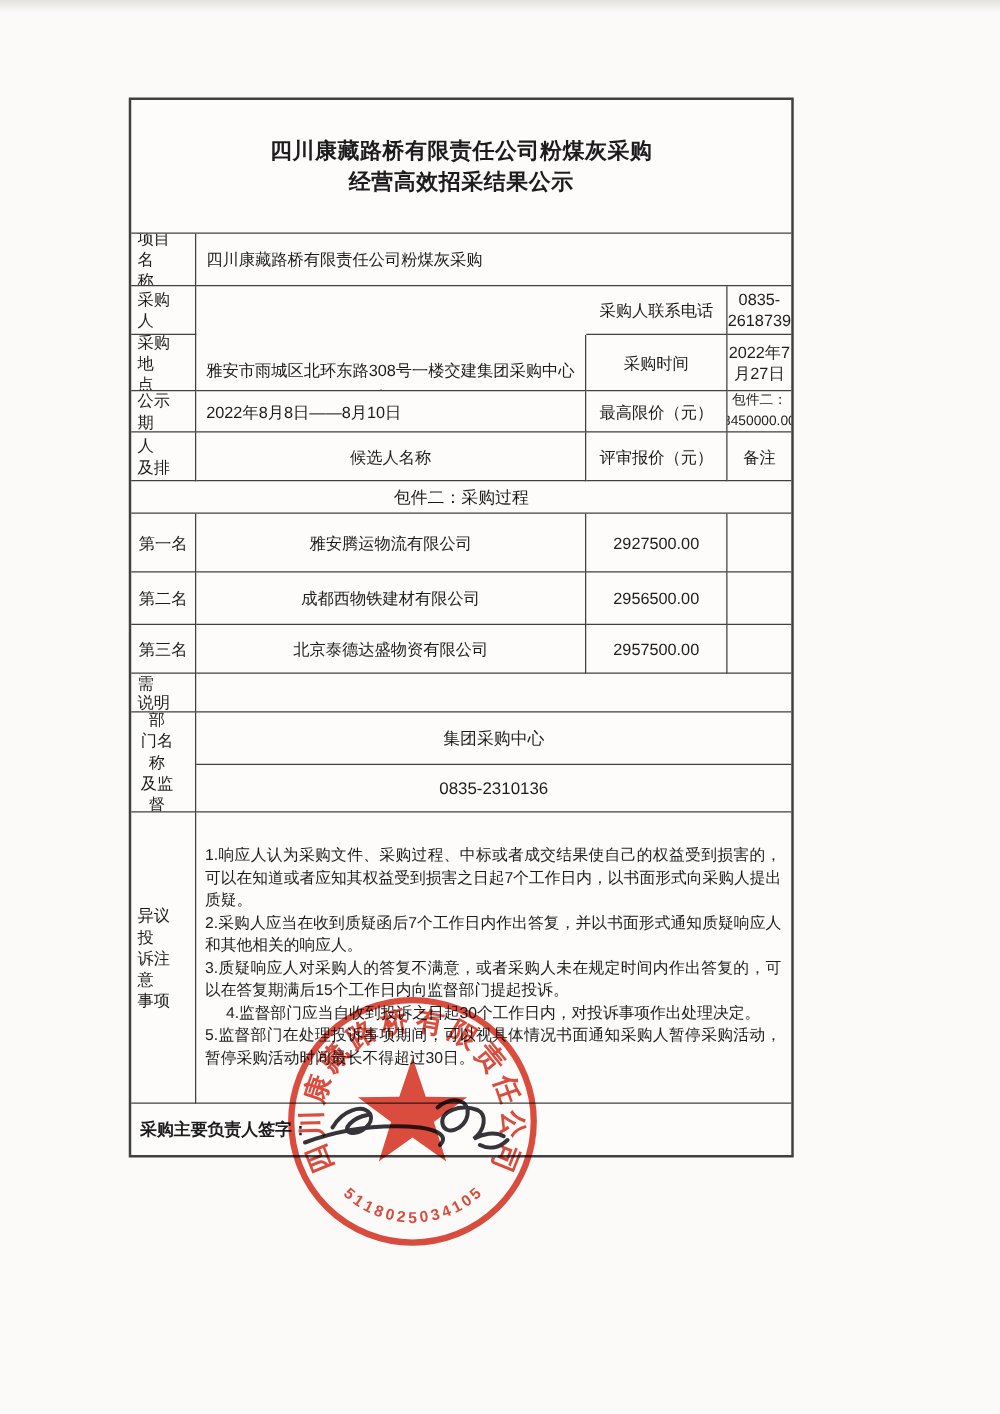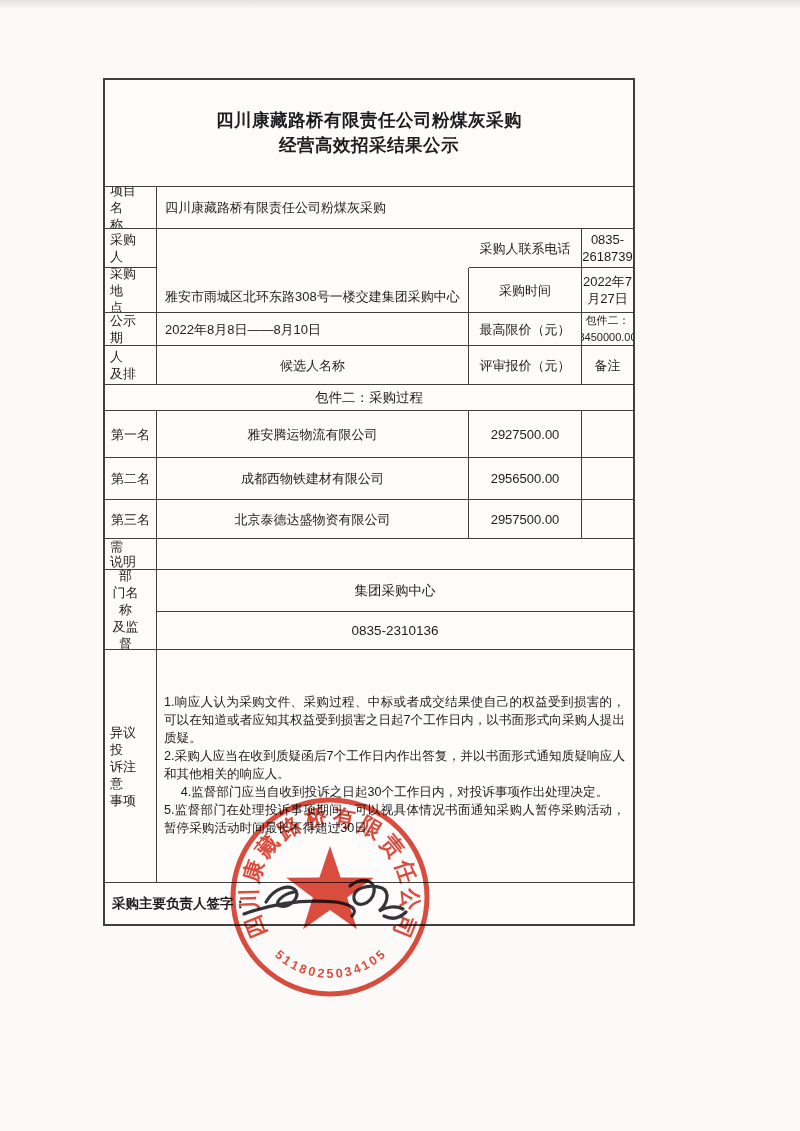--- a/index.html
+++ b/index.html
@@ -125,20 +125,21 @@
 电话</div>
   <div class="cell noR c" style="grid-area:12/2/13/5;font-size:13.5px">集团采购中心</div>
   <div class="cell noR c" style="grid-area:13/2/14/5;font-size:13.5px">0835-2310136</div>
 
   <div class="cell lbl" style="grid-area:14/1/15/2">异议投
 诉注意
 事项</div>
   <div class="cell noR dispute-content" style="grid-area:14/2/15/5">
     <p>1.响应人认为采购文件、采购过程、中标或者成交结果使自己的权益受到损害的，可以在知道或者应知其权益受到损害之日起7个工作日内，以书面形式向采购人提出质疑。</p>
     <p>2.采购人应当在收到质疑函后7个工作日内作出答复，并以书面形式通知质疑响应人和其他相关的响应人。</p>
+    <p>3.质疑响应人对采购人的答复不满意，或者采购人未在规定时间内作出答复的，可以在答复期满后15个工作日内向监督部门提起投诉。</p>
     <p>4.监督部门应当自收到投诉之日起30个工作日内，对投诉事项作出处理决定。</p>
     <p>5.监督部门在处理投诉事项期间，可以视具体情况书面通知采购人暂停采购活动，暂停采购活动时间最长不得超过30日。</p>
   </div>
 
   <div class="cell noR noB sig-cell" style="grid-area:15/1/16/5">
     <span>采购主要负责人签字：</span>
   </div>
 </div>
 
 <div class="stamp">

